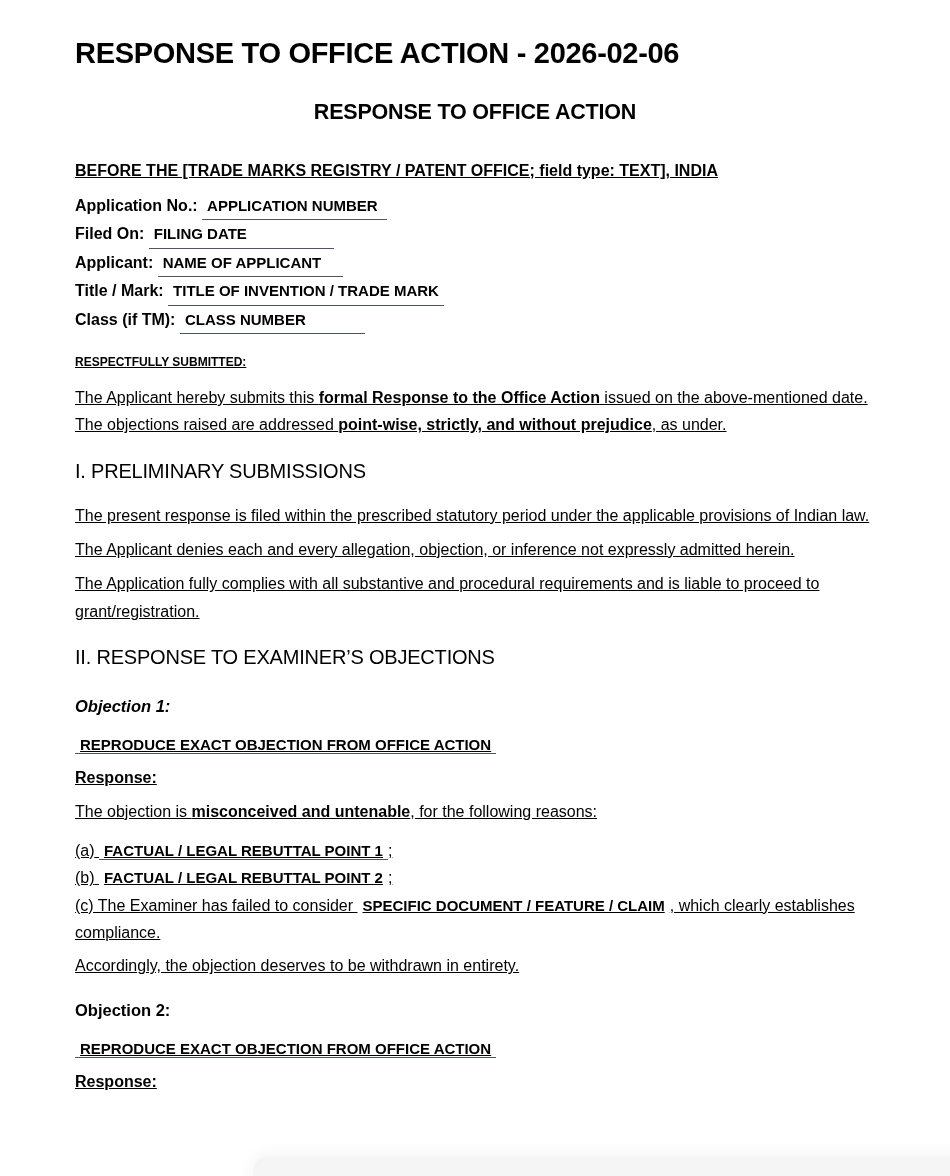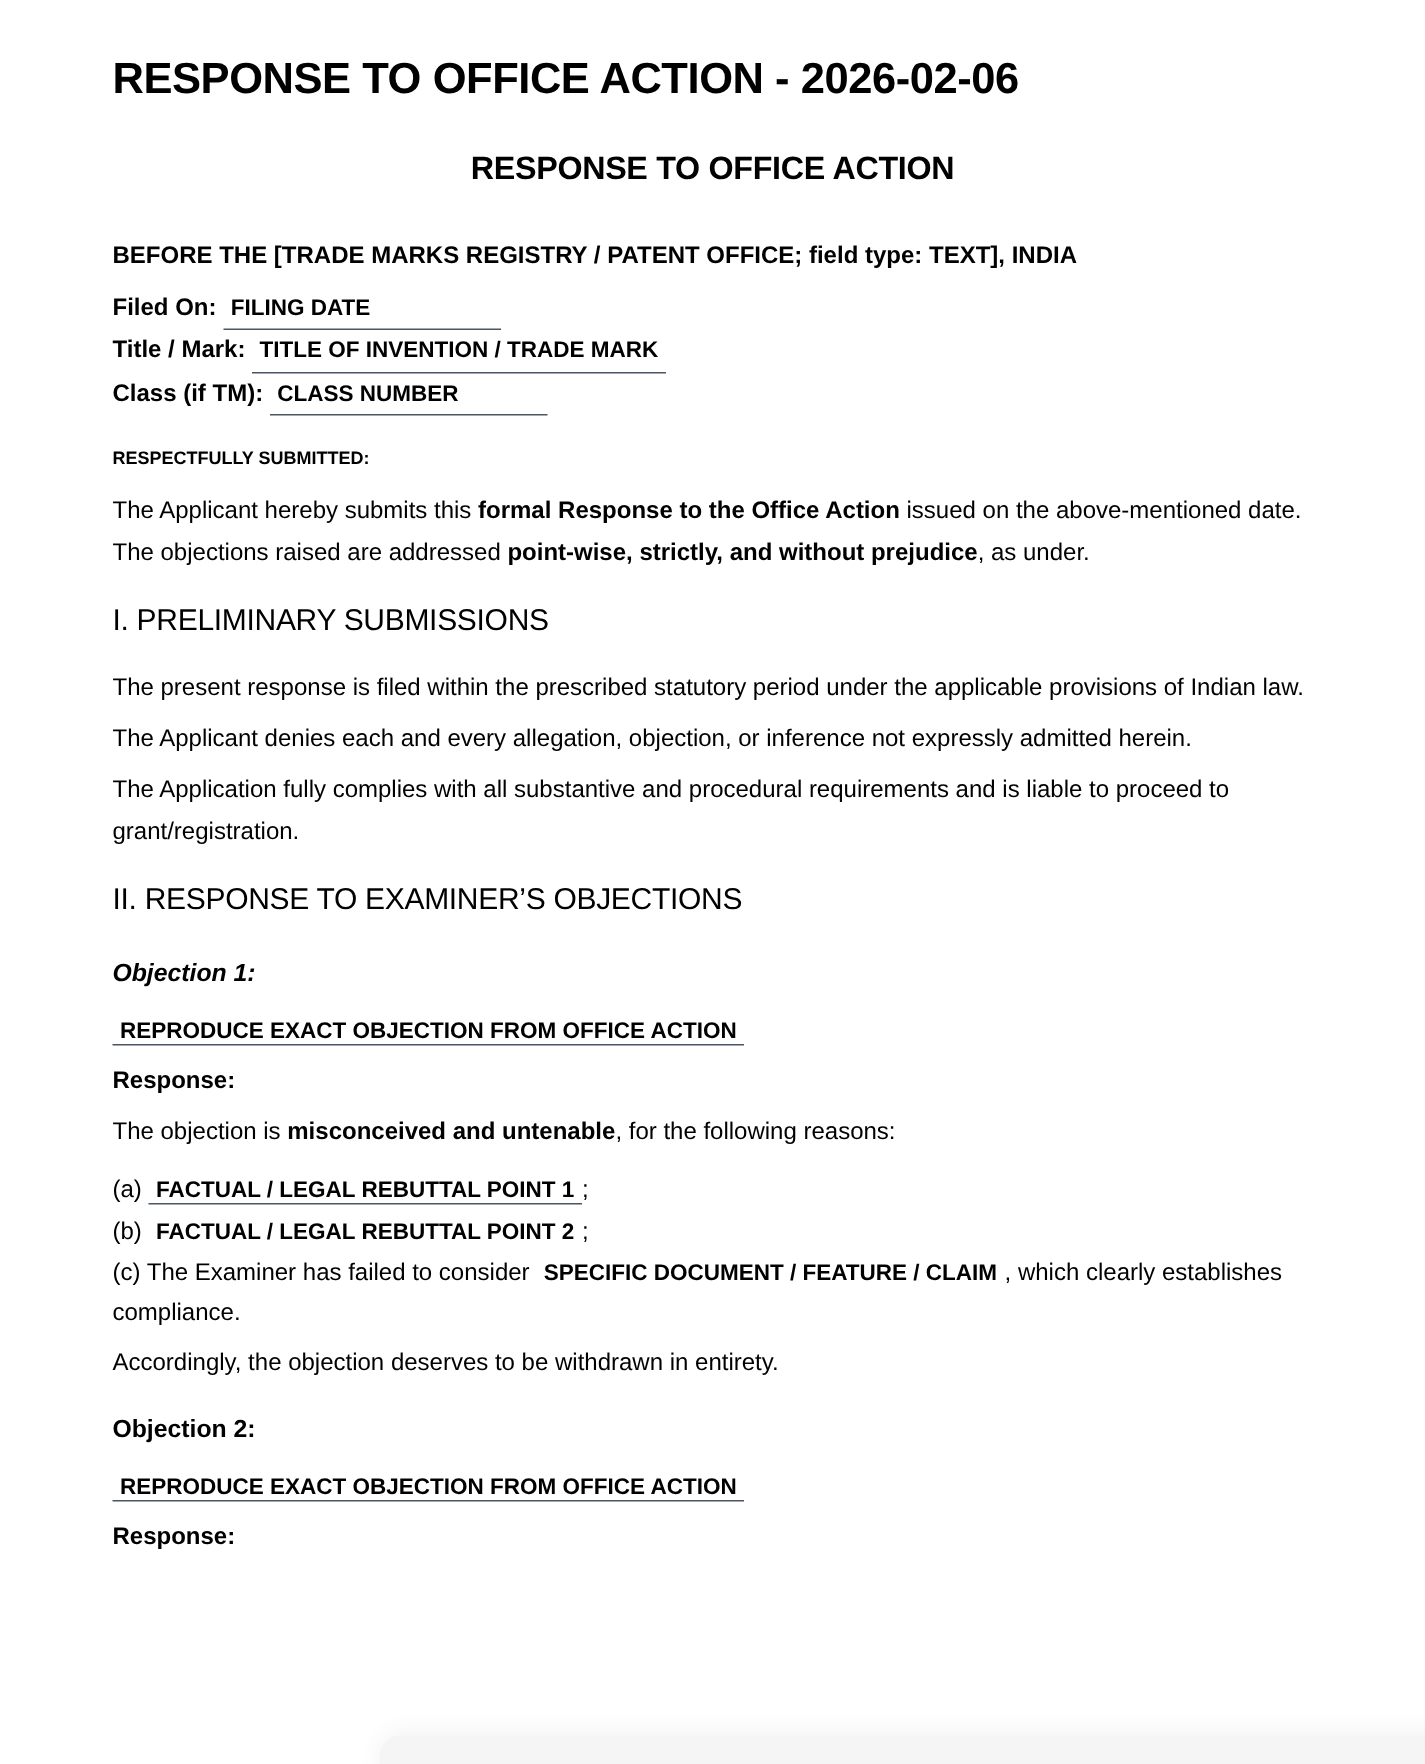--- a/index.html
+++ b/index.html
@@ -49,21 +49,21 @@
     font-size: 15px;
     padding: 0 5px;
     border-bottom: 1px solid #4b5563;
   }
   .ffield.min {
     display: inline-block;
     min-width: 185px;
     box-sizing: border-box;
   }
   .ffield.nou { border-bottom: none; }
-  p { margin: 0; }
+  p { margin: 0; text-decoration: underline; }
   .p {
     font-size: 16px;
     line-height: 27.3px;
     margin-top: 7px;
   }
   .respect {
     font-weight: 700;
     font-size: 12px;
     line-height: 27px;
     margin-top: 15px;
@@ -113,22 +113,30 @@
 <div class="doc">
 
   <h1>RESPONSE TO OFFICE ACTION - 2026-02-06</h1>
 
   <div class="doc-title">RESPONSE TO OFFICE ACTION</div>
 
   <p class="before">BEFORE THE [TRADE MARKS REGISTRY / PATENT OFFICE; field type: TEXT], INDIA</p>
 
   <div class="fields">
     <div class="frow">
+      <strong>Application No.:</strong>
+      <span class="ffield min">APPLICATION NUMBER</span>
+    </div>
+    <div class="frow">
       <strong>Filed On:</strong>
       <span class="ffield min">FILING DATE</span>
+    </div>
+    <div class="frow">
+      <strong>Applicant:</strong>
+      <span class="ffield min">NAME OF APPLICANT</span>
     </div>
     <div class="frow">
       <strong>Title / Mark:</strong>
       <span class="ffield min">TITLE OF INVENTION / TRADE MARK</span>
     </div>
     <div class="frow">
       <strong>Class (if TM):</strong>
       <span class="ffield min">CLASS NUMBER</span>
     </div>
   </div>

